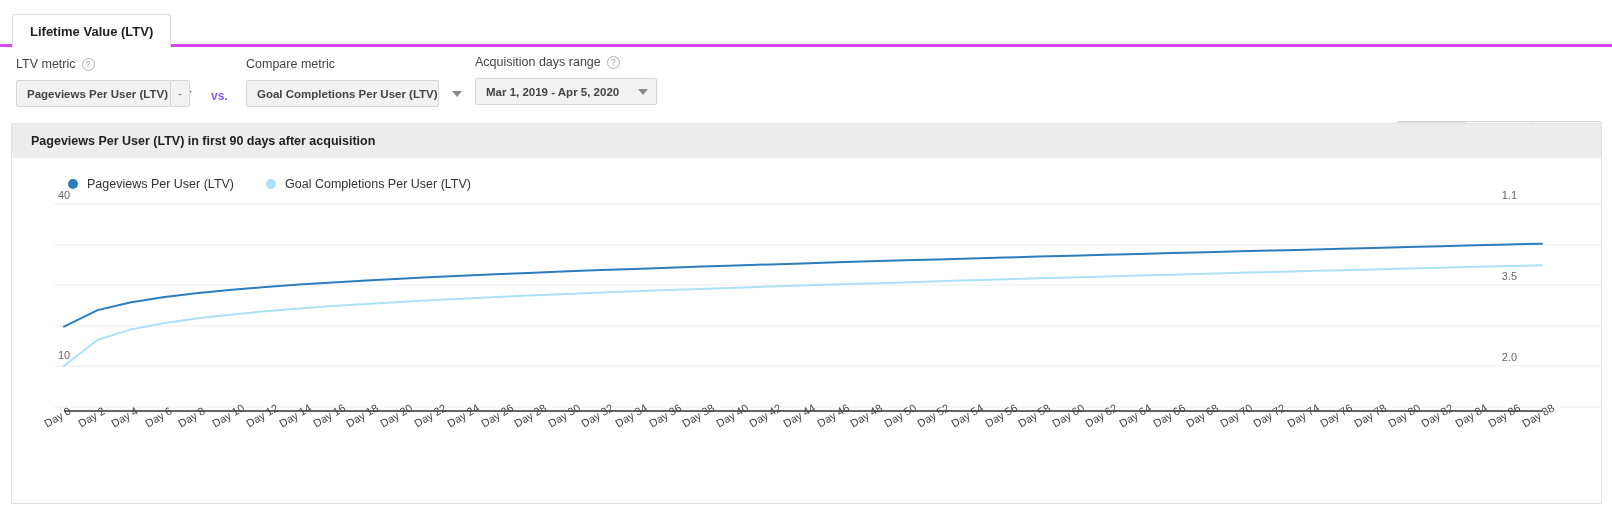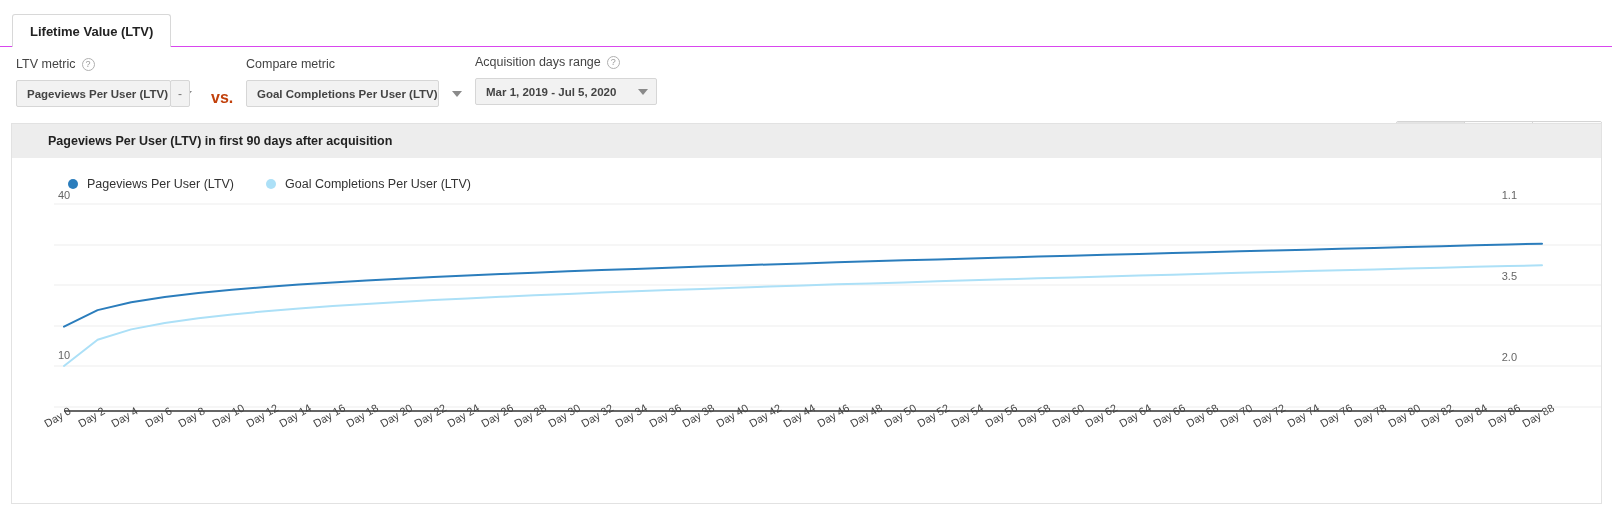--- a/index.html
+++ b/index.html
@@ -15,21 +15,21 @@
     color: #222222;
     overflow: hidden;
     position: relative;
   }
 
   
   .tab-strip {
     position: absolute;
     left: 0; top: 0;
     width: 1612px; height: 47px;
-    border-bottom: 1px solid #d946ef;
+    border-bottom: 3px solid #d946ef;
     box-sizing: border-box;
   }
   .tab {
     position: absolute;
     left: 12px; top: 14px;
     height: 33px;
     padding: 0 17px;
     display: flex;
     align-items: center;
     background: #ffffff;
@@ -104,23 +104,23 @@
     display: inline-flex;
     align-items: center;
     justify-content: center;
     font-size: 12px;
     color: #777777;
     box-sizing: border-box;
     vertical-align: top;
   }
   .vs-text {
     position: absolute;
-    font-size: 16px;
-    font-weight: bold;
-    color: #c2410c;
+    font-size: 12px;
+    font-weight: bold;
+    color: #8b5cf6;
   }
 
   
   .segmented {
     position: absolute;
     right: 10px; top: 74px;
     display: flex;
     border: 1px solid #d4d4d4;
     border-radius: 2px;
     overflow: hidden;
@@ -151,21 +151,21 @@
     width: 1591px; height: 381px;
     background: #ffffff;
     border: 1px solid #e2e2e2;
     box-sizing: border-box;
   }
   .card-header {
     height: 34px;
     background: #ededed;
     display: flex;
     align-items: center;
-    padding-left: 36px;
+    padding-left: 19px;
     font-size: 12.5px;
     font-weight: bold;
     color: #222222;
     box-sizing: border-box;
   }
   .legend {
     display: flex;
     align-items: center;
     gap: 32px;
     padding: 19px 0 0 56px;
@@ -253,21 +253,21 @@
       <span class="caret"></span>
     </div>
   </div>
 
   <div class="ctrl-group" style="left:475px; top:7px;">
     <div class="ctrl-label">
       <span>Acquisition days range</span>
       <span class="help-icon">?</span>
     </div>
     <div class="select-box" style="width:182px; font-weight:bold;">
-      <span class="sel-text">Mar 1, 2019  -  Jul 5, 2020</span>
+      <span class="sel-text">Mar 1, 2019  -  Apr 5, 2020</span>
       <span class="caret"></span>
     </div>
   </div>
 
   <div class="segmented">
     <div class="seg active">Day</div>
     <div class="seg">Week</div>
     <div class="seg">Month</div>
   </div>
 </div>

